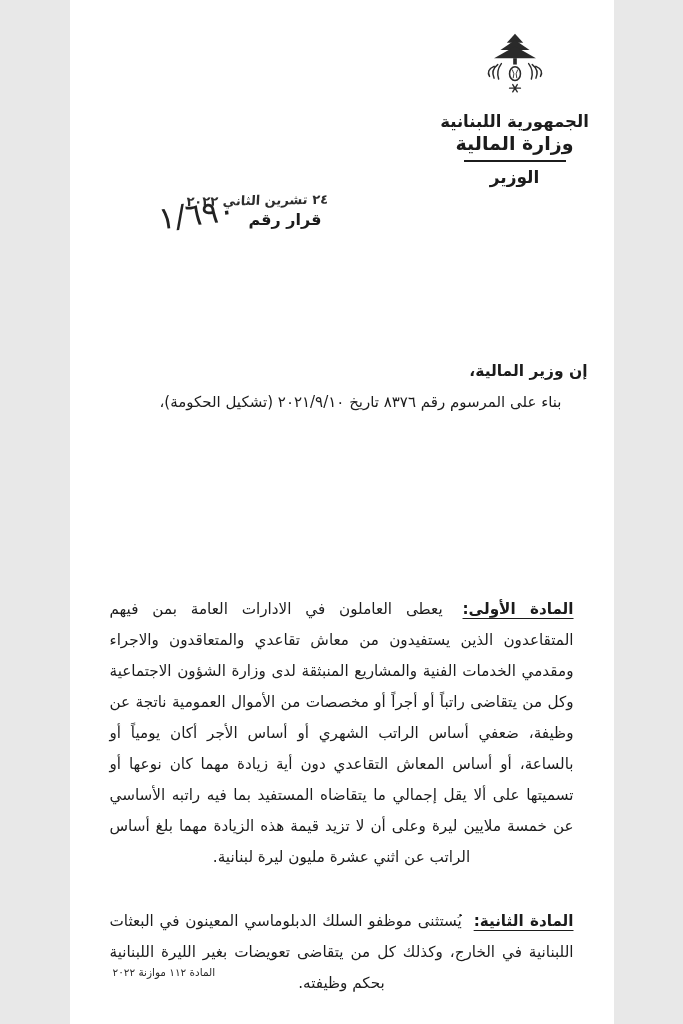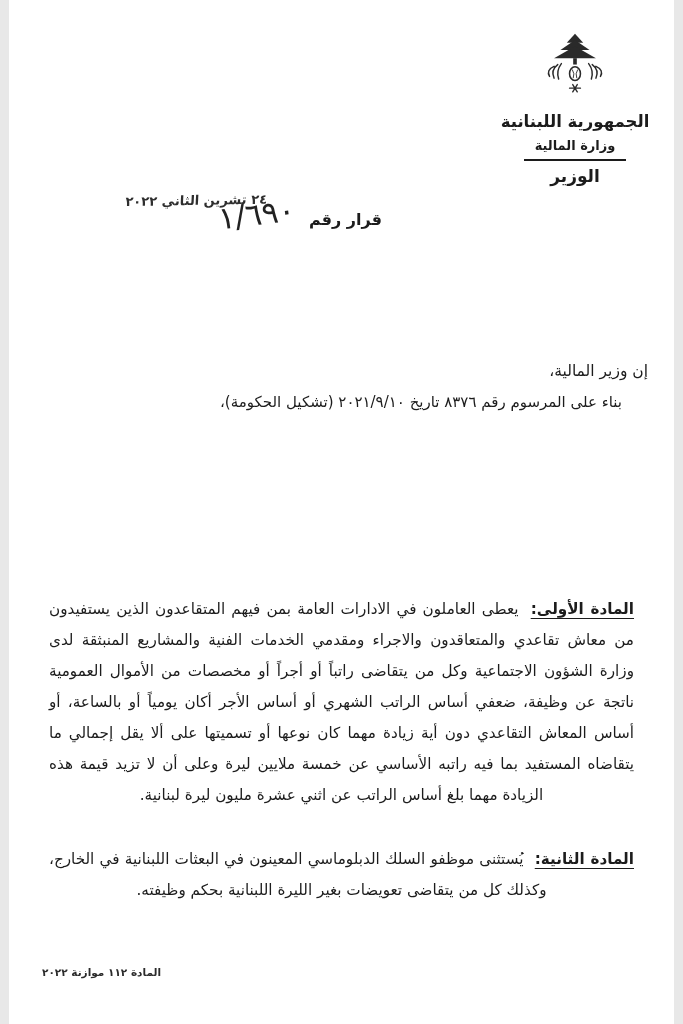--- a/index.html
+++ b/index.html
@@ -1,25 +1,25 @@
 <!DOCTYPE html>
 <html lang="ar" dir="rtl"><head>
 <meta charset="utf-8">
 <style>
   html,body{margin:0;padding:0;background:#e8e8e8;}
   .page{
-    width:665px;height:1024px;position:relative;margin:0 auto;
+    width:544px;height:1024px;position:relative;margin:0 auto;
     background:#ffffff;color:#1c1c1c;direction:rtl;
     font-family:"DejaVu Sans",sans-serif;overflow:hidden;
   }
   
   .ministry-header{position:absolute;top:30px;right:14px;width:170px;text-align:center;}
   .emblem{display:block;margin:0 auto;}
   .republic{font-size:16.5px;font-weight:bold;margin-top:2px;white-space:nowrap;}
-  .ministry{font-size:13px;font-weight:bold;margin-top:7px;white-space:nowrap;}
+  .ministry{font-size:19px;font-weight:bold;margin-top:1px;white-space:nowrap;}
   .hdr-divider{width:102px;border:0;border-top:2px solid #1c1c1c;margin:6px auto 5px;}
   .minister{font-size:17px;font-weight:bold;letter-spacing:4px;white-space:nowrap;}
   
   .date-stamp{
     position:absolute;top:193px;left:98px;width:160px;
     font-size:13px;font-weight:bold;color:#2e2e2e;
     transform:skewX(-4deg) rotate(-1deg);letter-spacing:1px;white-space:nowrap;
   }
   .decree-line{
     position:absolute;top:196px;right:292px;
@@ -33,40 +33,40 @@
   
   .title-block{
     position:absolute;top:247px;left:40px;right:40px;
     text-align:center;font-weight:bold;font-size:14.5px;line-height:27px;
   }
   
   .preamble{
     position:absolute;top:356px;right:26px;left:45px;
     font-size:15px;line-height:30px;text-align:right;
   }
-  .preamble-opening{font-weight:normal;font-size:15.5px;margin:0 0 1px;}
+  .preamble-opening{font-weight:bold;font-size:15.5px;margin:0 0 1px;}
   .clause{margin:0 26px 0 0;}
   .decision-phrase{
     position:absolute;top:522px;left:0;right:0;
     text-align:center;font-weight:bold;font-size:15.5px;
   }
   
   .articles{
     position:absolute;top:594px;right:28px;left:28px;
     font-size:15.2px;line-height:31px;text-align:justify;text-align-last:center;
   }
   .article{margin:0 12px 33px;}
   .article-heading{
     font-weight:bold;text-decoration:underline;text-underline-offset:4px;
     margin-left:6px;
   }
   
   .footer-note{
-    position:absolute;bottom:46px;left:33px;
-    font-size:10.5px;color:#2b2b2b;white-space:nowrap;font-weight:bold;
+    position:absolute;bottom:46px;left:43px;
+    font-size:10.5px;color:#2b2b2b;white-space:nowrap;
   }
 </style>
 </head>
 <body>
 
 <div class="page">
 
   <div class="ministry-header">
     <svg class="emblem" width="64" height="80" viewBox="0 0 70 88" aria-hidden="true">
 

